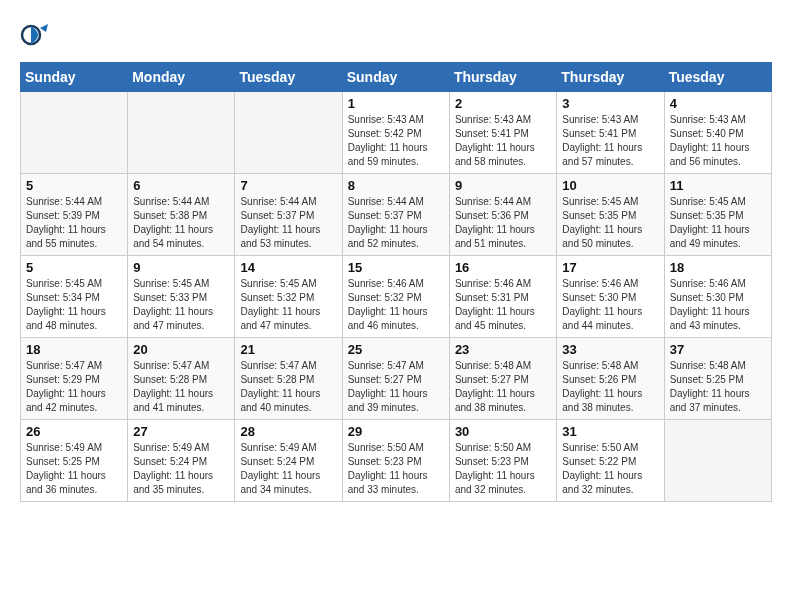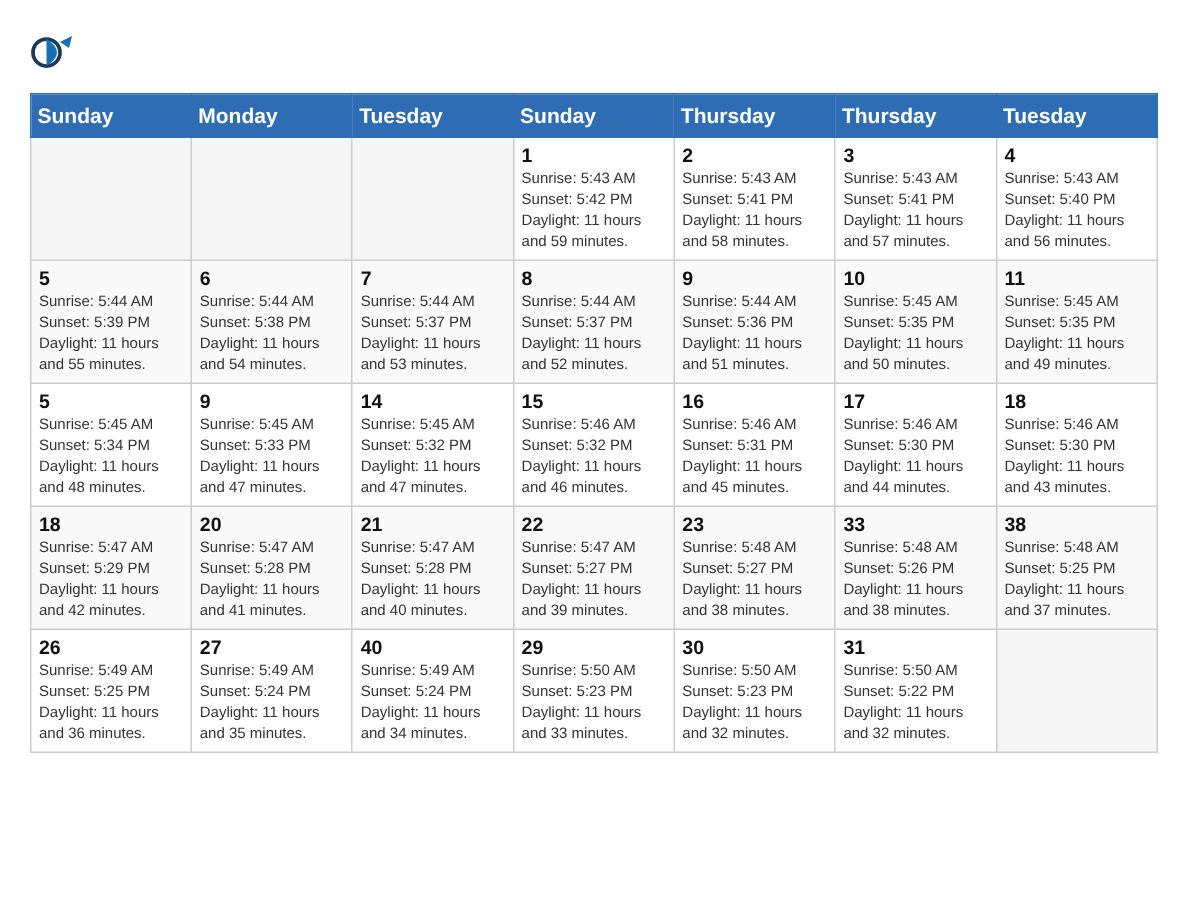--- a/index.html
+++ b/index.html
@@ -253,59 +253,59 @@
 Sunset: 5:28 PM
 Daylight: 11 hours and 41 minutes.</div>
         </td>
         <td>
           <div class="day-number">21</div>
           <div class="day-info" style="white-space: pre-line;">Sunrise: 5:47 AM
 Sunset: 5:28 PM
 Daylight: 11 hours and 40 minutes.</div>
         </td>
         <td>
-          <div class="day-number">22</div>
+          <div class="day-number">25</div>
           <div class="day-info" style="white-space: pre-line;">Sunrise: 5:47 AM
 Sunset: 5:27 PM
 Daylight: 11 hours and 39 minutes.</div>
         </td>
         <td>
           <div class="day-number">23</div>
           <div class="day-info" style="white-space: pre-line;">Sunrise: 5:48 AM
 Sunset: 5:27 PM
 Daylight: 11 hours and 38 minutes.</div>
         </td>
         <td>
           <div class="day-number">33</div>
           <div class="day-info" style="white-space: pre-line;">Sunrise: 5:48 AM
 Sunset: 5:26 PM
 Daylight: 11 hours and 38 minutes.</div>
         </td>
         <td>
-          <div class="day-number">38</div>
+          <div class="day-number">37</div>
           <div class="day-info" style="white-space: pre-line;">Sunrise: 5:48 AM
 Sunset: 5:25 PM
 Daylight: 11 hours and 37 minutes.</div>
         </td>
       </tr>
       <tr>
         <td>
           <div class="day-number">26</div>
           <div class="day-info" style="white-space: pre-line;">Sunrise: 5:49 AM
 Sunset: 5:25 PM
 Daylight: 11 hours and 36 minutes.</div>
         </td>
         <td>
           <div class="day-number">27</div>
           <div class="day-info" style="white-space: pre-line;">Sunrise: 5:49 AM
 Sunset: 5:24 PM
 Daylight: 11 hours and 35 minutes.</div>
         </td>
         <td>
-          <div class="day-number">40</div>
+          <div class="day-number">28</div>
           <div class="day-info" style="white-space: pre-line;">Sunrise: 5:49 AM
 Sunset: 5:24 PM
 Daylight: 11 hours and 34 minutes.</div>
         </td>
         <td>
           <div class="day-number">29</div>
           <div class="day-info" style="white-space: pre-line;">Sunrise: 5:50 AM
 Sunset: 5:23 PM
 Daylight: 11 hours and 33 minutes.</div>
         </td>

